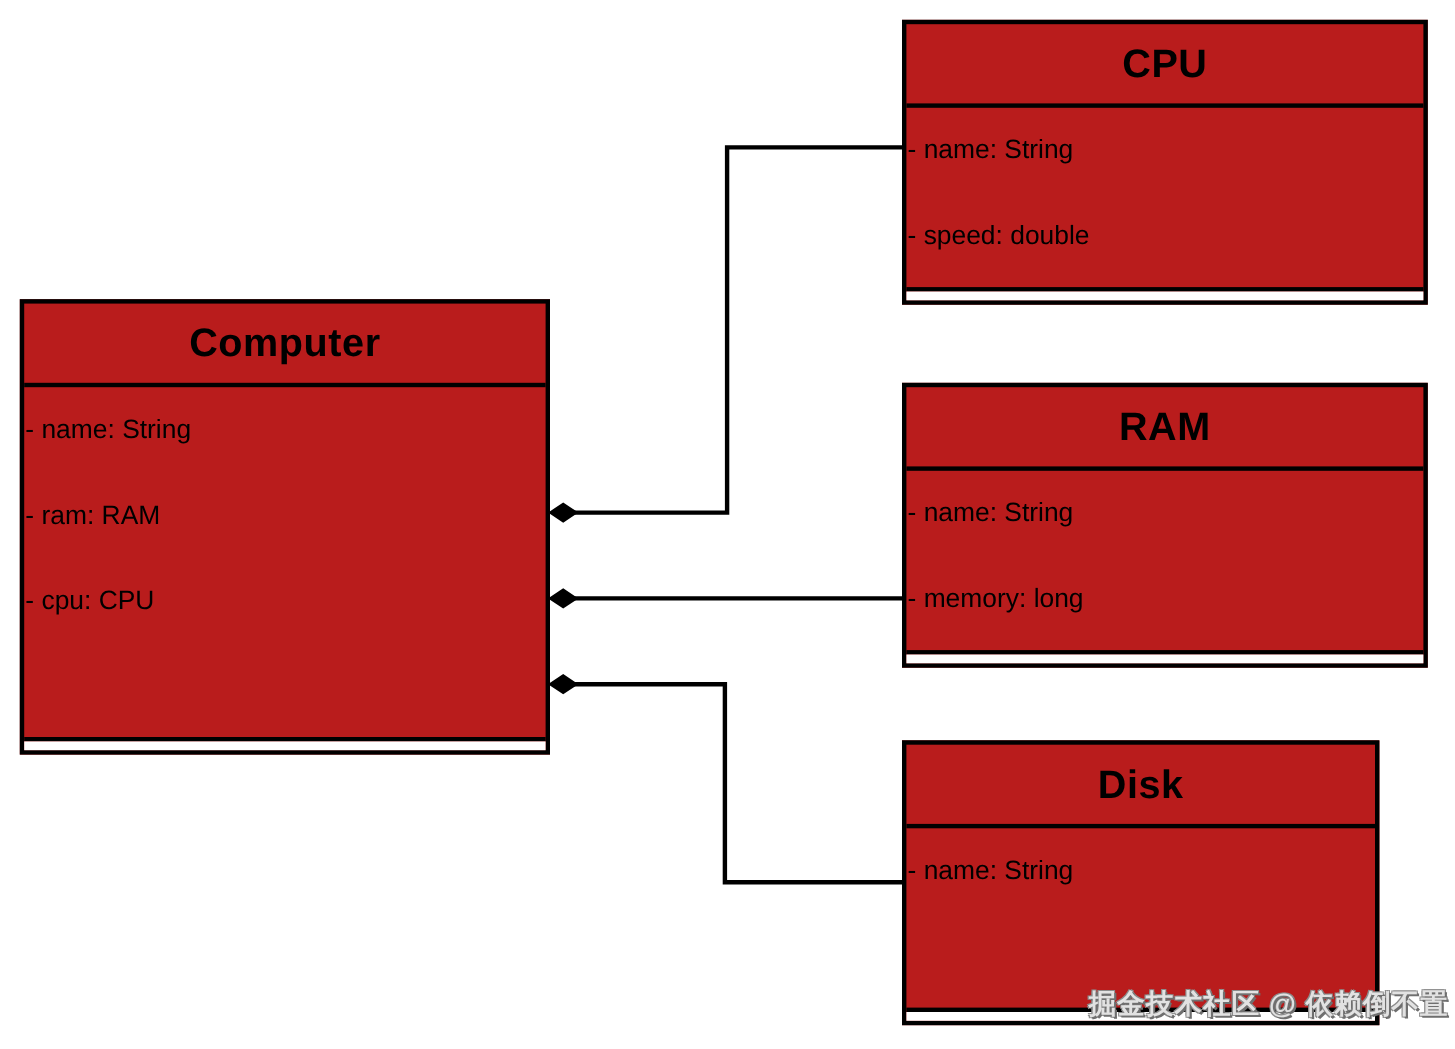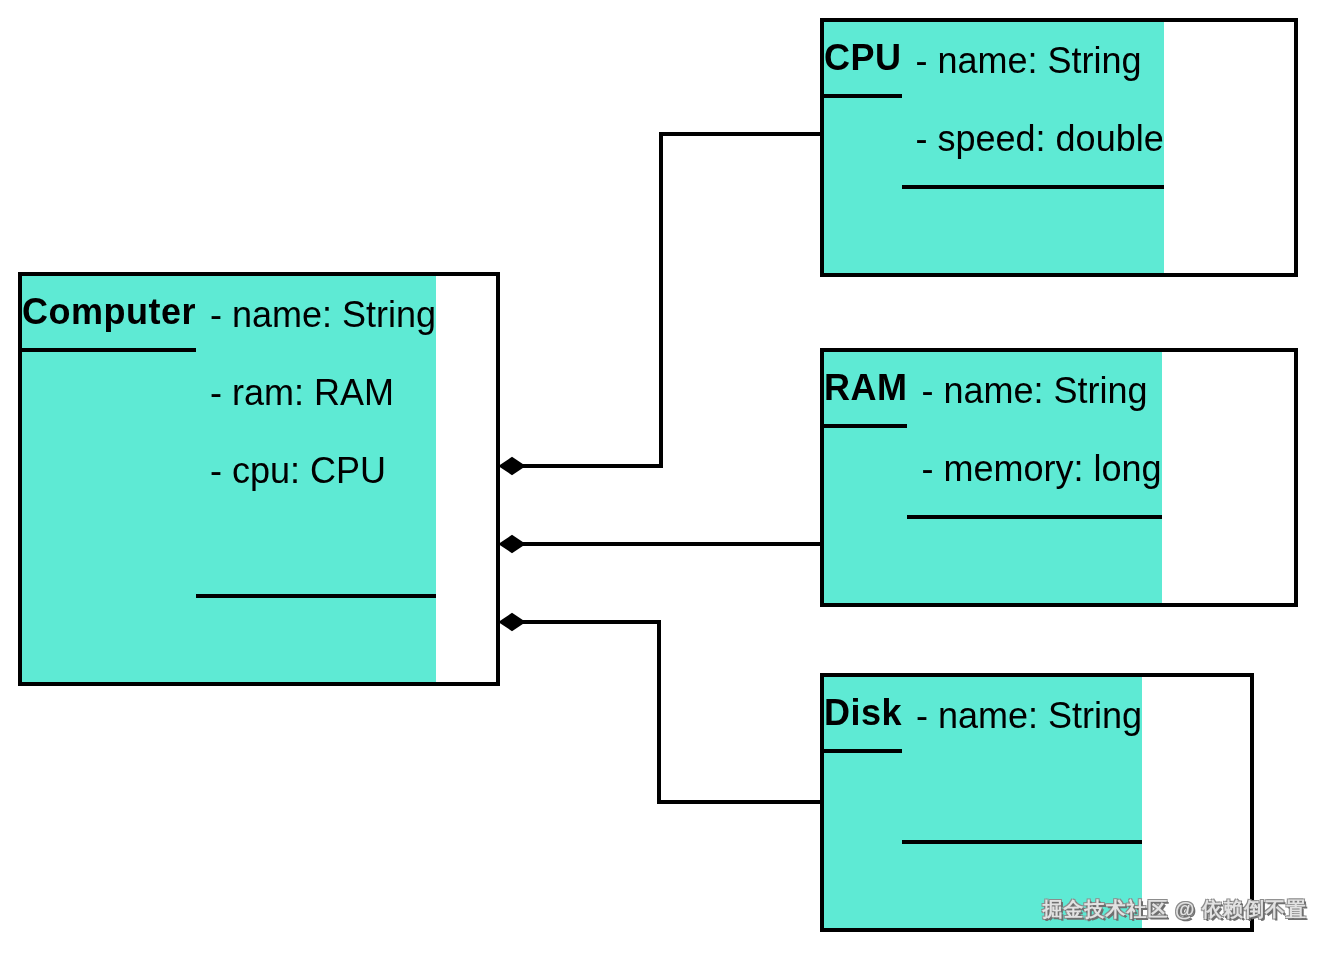--- a/index.html
+++ b/index.html
@@ -19,65 +19,65 @@
   .connector-layer {
     position: absolute;
     left: 0;
     top: 0;
     width: 1323px;
     height: 954px;
   }
   .uml-class {
     position: absolute;
     box-sizing: border-box;
-    background: #5eead4;
+    background: #b91c1c;
     border: 4px solid #000000;
     display: flex;
-    flex-direction: row;
+    flex-direction: column;
   }
   .uml-title {
     height: 72px;
     flex: 0 0 72px;
     border-bottom: 4px solid #000000;
     display: flex;
     align-items: center;
     justify-content: center;
     font-size: 36px;
     font-weight: bold;
     letter-spacing: 0.5px;
   }
   .uml-attrs {
     border-bottom: 4px solid #000000;
     flex: 0 0 auto;
   }
   .uml-attr {
     height: 78px;
     display: flex;
     align-items: center;
-    padding-left: 14px;
-    font-size: 36px;
+    padding-left: 1px;
+    font-size: 24px;
     white-space: nowrap;
   }
   .uml-methods {
     flex: 1 1 auto;
     background: #ffffff;
   }
   #box-computer { left: 18px;  top: 272px; width: 482px; height: 414px; }
   #box-computer .uml-attrs { height: 318px; }
   #box-cpu      { left: 820px; top: 18px;  width: 478px; height: 259px; }
   #box-ram      { left: 820px; top: 348px; width: 478px; height: 259px; justify-content: flex-end; }
   #box-disk     { left: 820px; top: 673px; width: 434px; height: 259px; }
   #box-cpu .uml-attrs,
   #box-ram .uml-attrs,
   #box-disk .uml-attrs { height: 163px; }
   .watermark {
     position: absolute;
     top: 896px;
-    right: 16px;
-    font-size: 20px;
+    right: 6px;
+    font-size: 25px;
     font-weight: bold;
     letter-spacing: 1px;
     color: #e2e2e2;
     text-shadow:
       2px 2px 0 #6f6f6f,
       -1px -1px 0 #8c8c8c,
       1px -1px 0 #8c8c8c,
       -1px 1px 0 #8c8c8c,
       1px 1px 0 #6f6f6f;
     white-space: nowrap;

